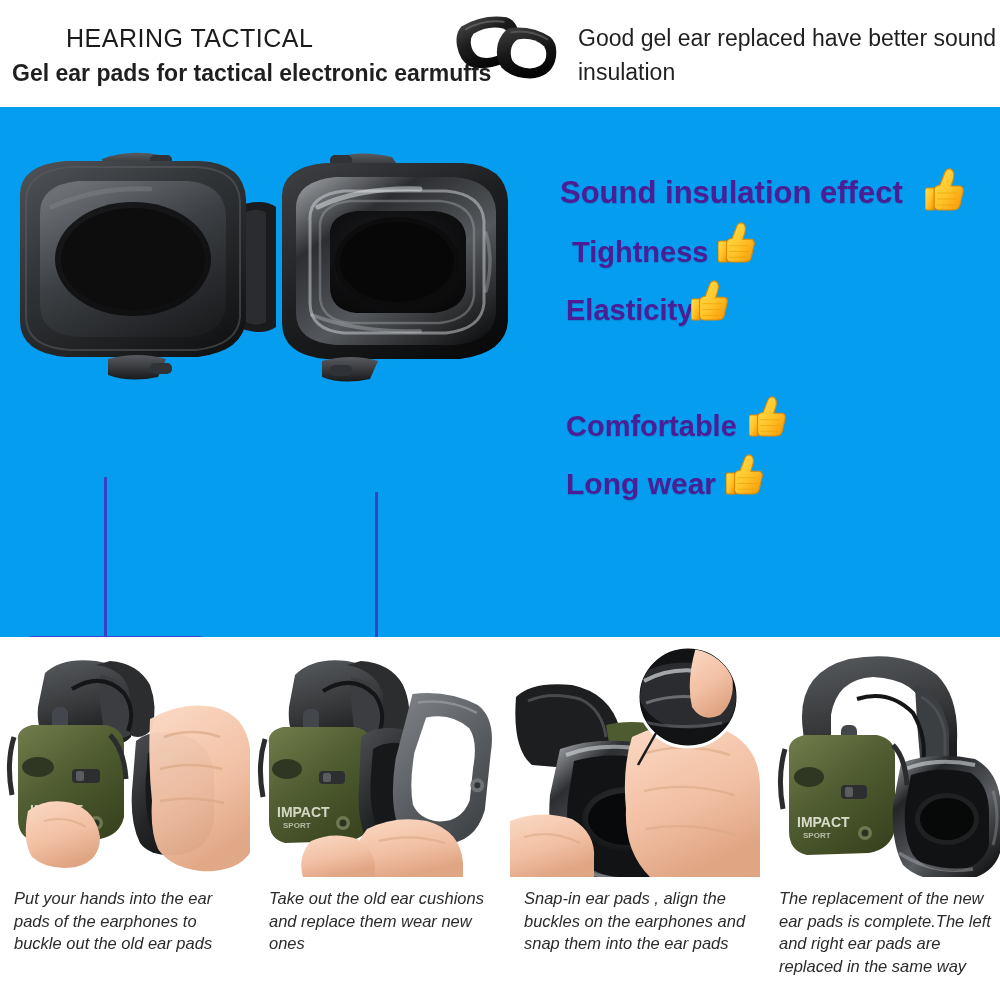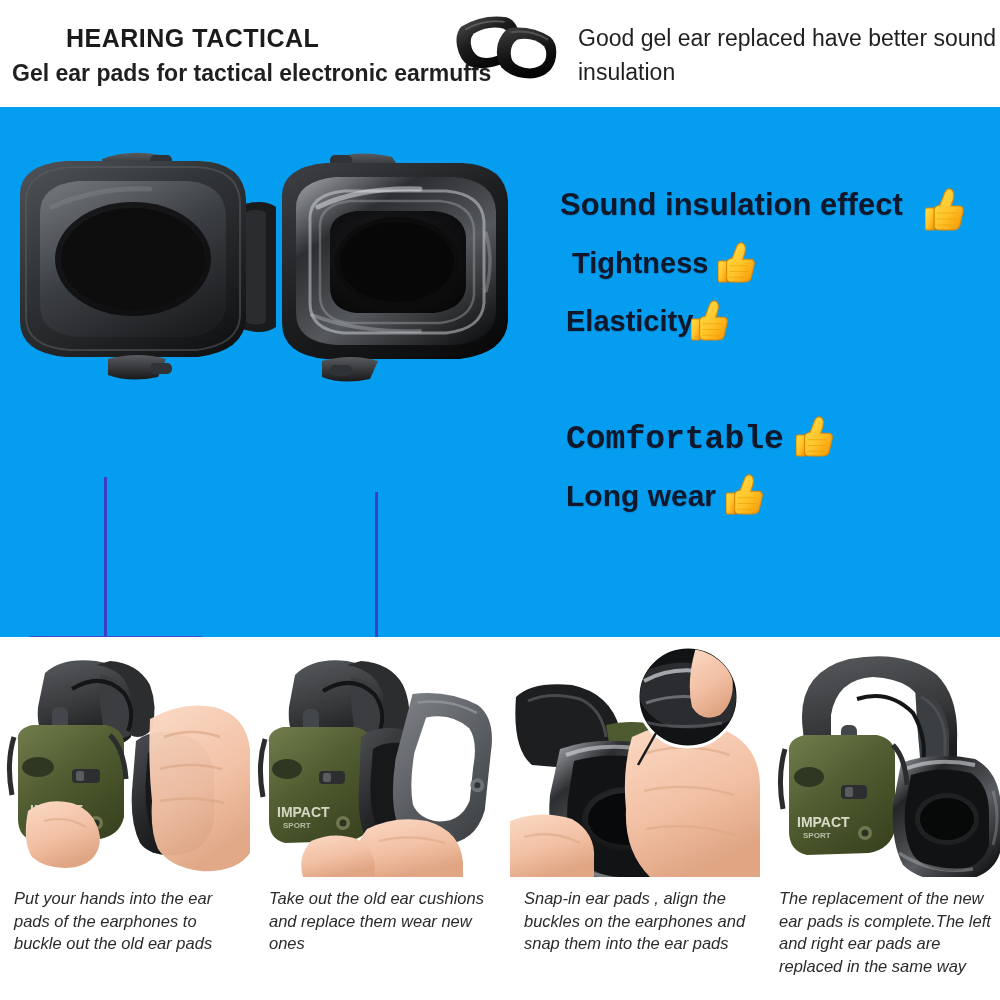--- a/index.html
+++ b/index.html
@@ -9,21 +9,21 @@
     font-family:"Liberation Sans", sans-serif;
     overflow:hidden;
     position:relative;
   }
   .page{position:relative;width:1000px;height:1000px;}
 
   
   .header{position:absolute;left:0;top:0;width:1000px;height:107px;background:#fff;}
   .brand-title{
     position:absolute;left:66px;top:24px;
-    font-size:25px;font-weight:bold;color:#1b1b1b;letter-spacing:.5px;
+    font-size:25px;font-weight:normal;color:#1b1b1b;letter-spacing:.5px;
   }
   .brand-sub{
     position:absolute;left:12px;top:60px;
     font-size:23px;color:#1f1f1f;font-weight:700;
   }
   .header-cushions{position:absolute;left:452px;top:10px;width:118px;height:74px;}
   .header-claim{
     position:absolute;left:578px;top:21px;width:420px;
     font-size:23px;line-height:34px;color:#1f1f1f;
   }
@@ -47,24 +47,23 @@
     color:#07070c;font-weight:bold;
     display:flex;align-items:center;
     box-sizing:border-box;
   }
   .callout-sponge{left:18px;top:529px;width:196px;height:92px;padding:0 16px;font-size:27px;line-height:40px;}
   .callout-gel{left:255px;top:543px;width:204px;height:78px;padding:0 16px;font-size:27px;}
 
   
   .features{position:absolute;left:556px;top:20px;width:440px;height:350px;}
   .feat{
-    position:absolute;display:flex;align-items:flex-start;
-    color:#0f172a;font-weight:bold;white-space:nowrap;
+    position:absolute;display:flex;align-items:flex-end;
+    color:#4c1d95;font-weight:bold;white-space:nowrap;
     text-shadow:0 1px 1px rgba(0,60,110,.25);
-    margin-top:20px;
   }
   .feat-label{display:inline-block;}
   .thumb{display:inline-block;margin-left:6px;line-height:1;}
 
   
   .steps{position:absolute;left:0;top:637px;width:1000px;height:363px;background:#fff;}
   .step{position:absolute;top:0;width:250px;height:363px;}
   .step-photo{position:absolute;left:0;top:8px;width:250px;height:232px;}
   .step-cap{
     position:absolute;left:14px;top:250px;width:226px;
@@ -253,21 +252,21 @@
         <span class="thumb" style="margin-left:-2px; transform:translateY(-6px);">
           <svg width="38" height="42" viewBox="0 0 40 44">
             <path d="M15 18 L20 5 Q23 0 27 3 Q30 6 28 13 L26 19 L35 19 Q39 20 38 25 L35 38 Q34 43 28 43 L14 43 Q9 43 9 38 L9 22 Q10 19 15 18 Z" fill="url(#thA)" stroke="#e08900" stroke-width="1.1"></path>
             <path d="M2 21 L9 21 L9 43 L2 43 Q0 43 0 40 L0 24 Q0 21 2 21 Z" fill="url(#thA)" stroke="#e08900" stroke-width="1.1"></path>
             <path d="M12 26 L32 26 M12 32 L32 32 M12 38 L30 38" stroke="#e9a200" stroke-width="1.2" opacity=".65"></path>
           </svg>
         </span>
       </div>
 
 
-      <div class="feat" style="left:10px; top:274px; font-size:33px;font-family:Liberation Mono, monospace;">
+      <div class="feat" style="left:10px; top:274px; font-size:29px;">
         <span class="feat-label">Comfortable</span>
         <span class="thumb" style="margin-left:12px; transform:translateY(-6px);">
           <svg width="38" height="42" viewBox="0 0 40 44">
             <path d="M15 18 L20 5 Q23 0 27 3 Q30 6 28 13 L26 19 L35 19 Q39 20 38 25 L35 38 Q34 43 28 43 L14 43 Q9 43 9 38 L9 22 Q10 19 15 18 Z" fill="url(#thA)" stroke="#e08900" stroke-width="1.1"></path>
             <path d="M2 21 L9 21 L9 43 L2 43 Q0 43 0 40 L0 24 Q0 21 2 21 Z" fill="url(#thA)" stroke="#e08900" stroke-width="1.1"></path>
             <path d="M12 26 L32 26 M12 32 L32 32 M12 38 L30 38" stroke="#e9a200" stroke-width="1.2" opacity=".65"></path>
           </svg>
         </span>
       </div>
 

